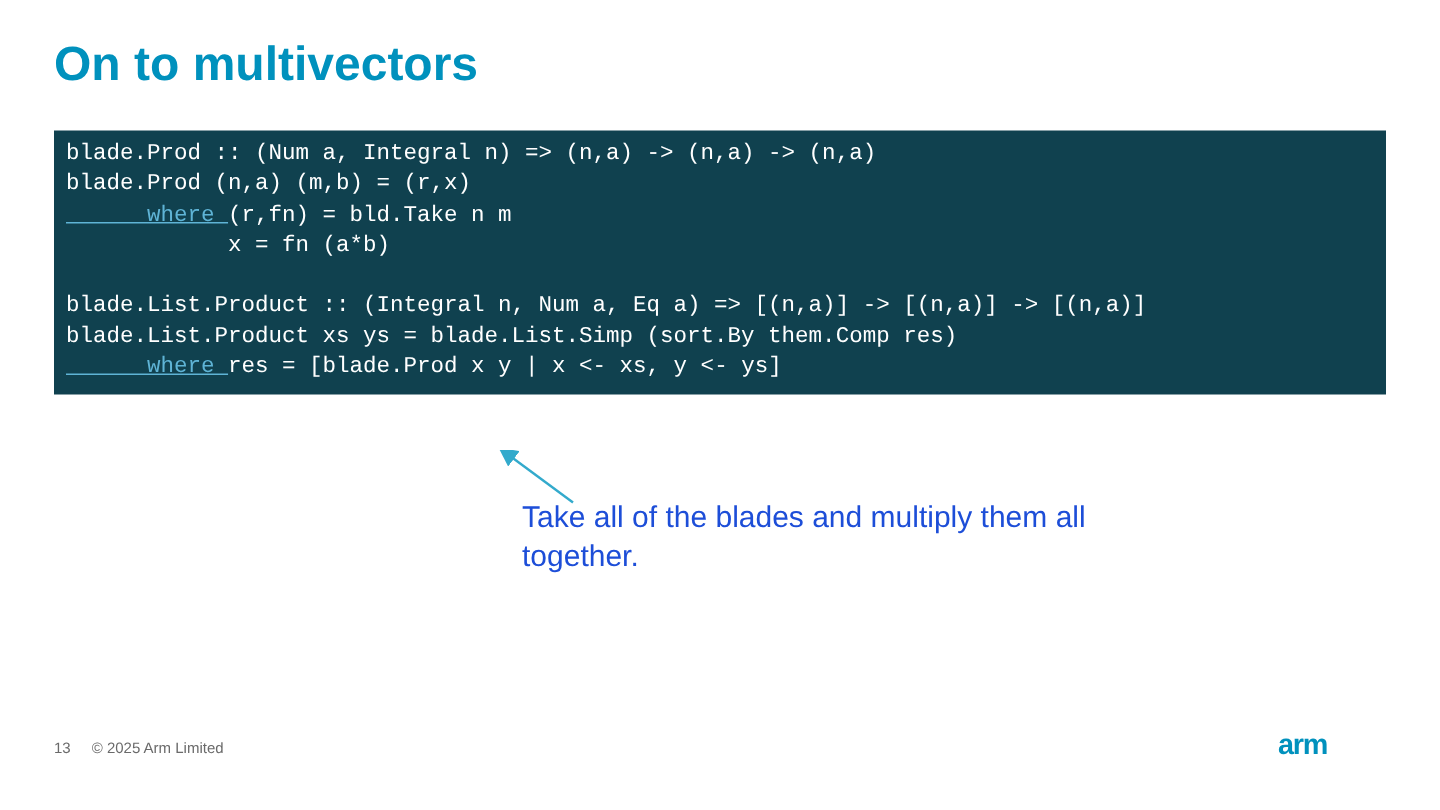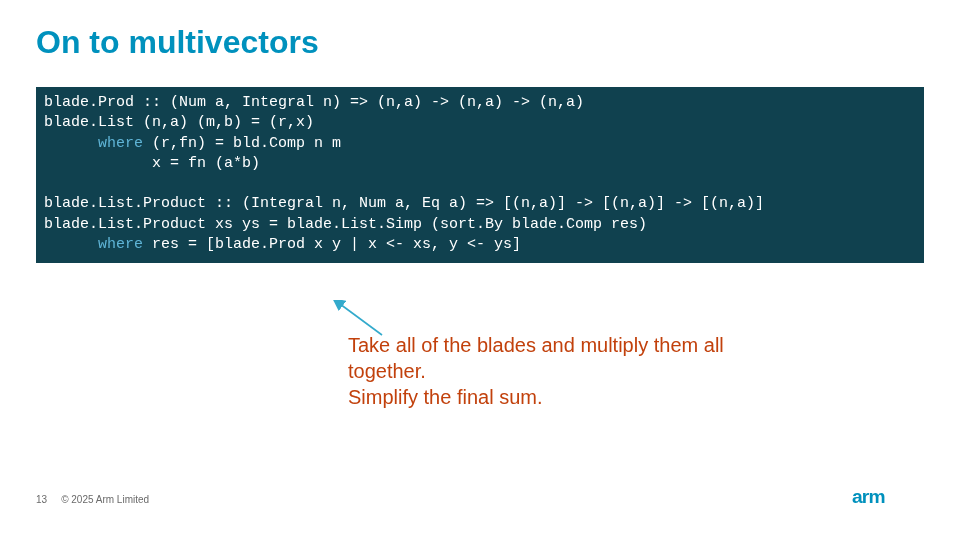--- a/index.html
+++ b/index.html
@@ -10,37 +10,37 @@
     background: #10414f;
     color: #ffffff;
     font-family: "Courier New", Courier, monospace;
     font-size: 15px;
     line-height: 1.35;
     padding: 6px 8px 8px 8px;
     border-radius: 0;
     white-space: pre;
     margin-bottom: 0;
   }
-  .kw-blue   { color: #5fb4d6; }      
+  .kw-blue   { color: #5fb4d6; text-decoration: underline; }      
   .annotation-wrap {
     position: absolute;
     left: 348px;
     top: 332px;
     width: 400px;
   }
   .arrow {
     position: absolute;
     left: 332px;
     top: 300px;
     width: 60px;
     height: 40px;
     pointer-events: none;
   }
   .annotation {
-    color: #c2410c;
+    color: #1d4ed8;
     font-size: 20px;
     line-height: 1.3;
   }
   .footer {
     position: absolute;
     left: 36px;
     bottom: 26px;
     font-size: 10px;
     color: #6a6a6a;
     display: flex;
@@ -57,40 +57,39 @@
   }
 </style>
 </head>
 <body>
 
 <div class="slide">
 
   <h1 class="title">On to multivectors</h1>
 
   <div class="codeblock"><span>blade.Prod :: (Num a, Integral n) =&gt; (n,a) -&gt; (n,a) -&gt; (n,a)</span>
-<span>blade.List (n,a) (m,b) = (r,x)</span>
-<span class="kw-blue">      where </span><span>(r,fn) = bld.Comp n m</span>
+<span>blade.Prod (n,a) (m,b) = (r,x)</span>
+<span class="kw-blue">      where </span><span>(r,fn) = bld.Take n m</span>
 <span>            x = fn (a*b)</span>
 <span></span>
 <span>blade.List.Product :: (Integral n, Num a, Eq a) =&gt; [(n,a)] -&gt; [(n,a)] -&gt; [(n,a)]</span>
-<span>blade.List.Product xs ys = blade.List.Simp (sort.By blade.Comp res)</span>
+<span>blade.List.Product xs ys = blade.List.Simp (sort.By them.Comp res)</span>
 <span class="kw-blue">      where </span><span>res = [blade.Prod x y | x &lt;- xs, y &lt;- ys]</span></div>
 
   <svg class="arrow" viewBox="0 0 60 40">
     <defs>
       <marker id="ah" markerWidth="8" markerHeight="8" refX="2" refY="4" orient="auto">
         <path d="M0,0 L0,8 L8,4 z" fill="#33aacc"></path>
       </marker>
     </defs>
     <line x1="50" y1="35" x2="8" y2="4" stroke="#33aacc" stroke-width="1.6" marker-end="url(#ah)"></line>
   </svg>
 
   <div class="annotation-wrap">
     <div class="annotation">Take all of the blades and multiply them all together.</div>
-    <div class="annotation">Simplify the final sum.</div>
   </div>
 
   <div class="footer">
     <span class="pagenum">13</span>
     <span>© 2025 Arm Limited</span>
   </div>
 
   <svg class="logo" viewBox="0 0 180 60">
     <text x="0" y="44" font-family="Arial, Helvetica, sans-serif" font-size="48" font-weight="700" fill="#0091bd" letter-spacing="-2">arm</text>
   </svg>

